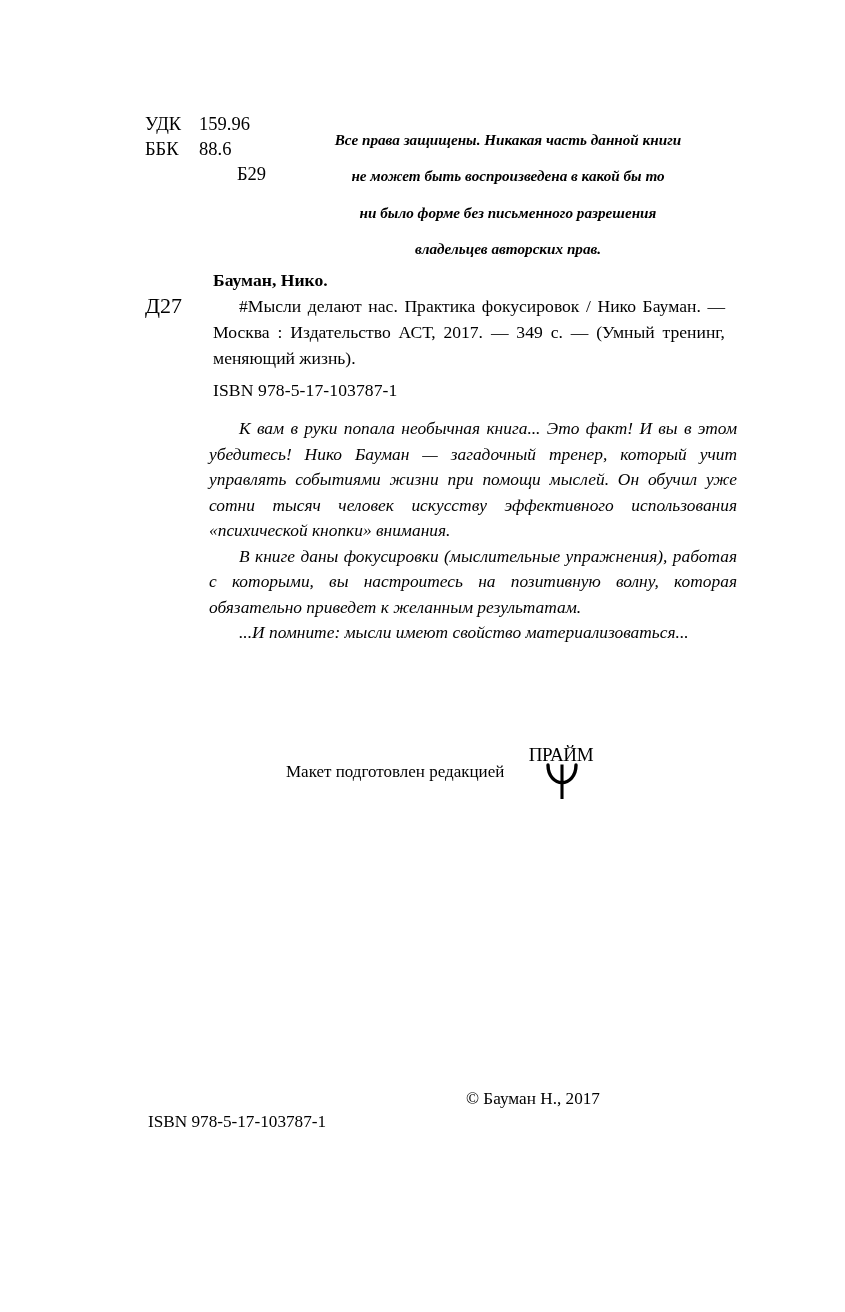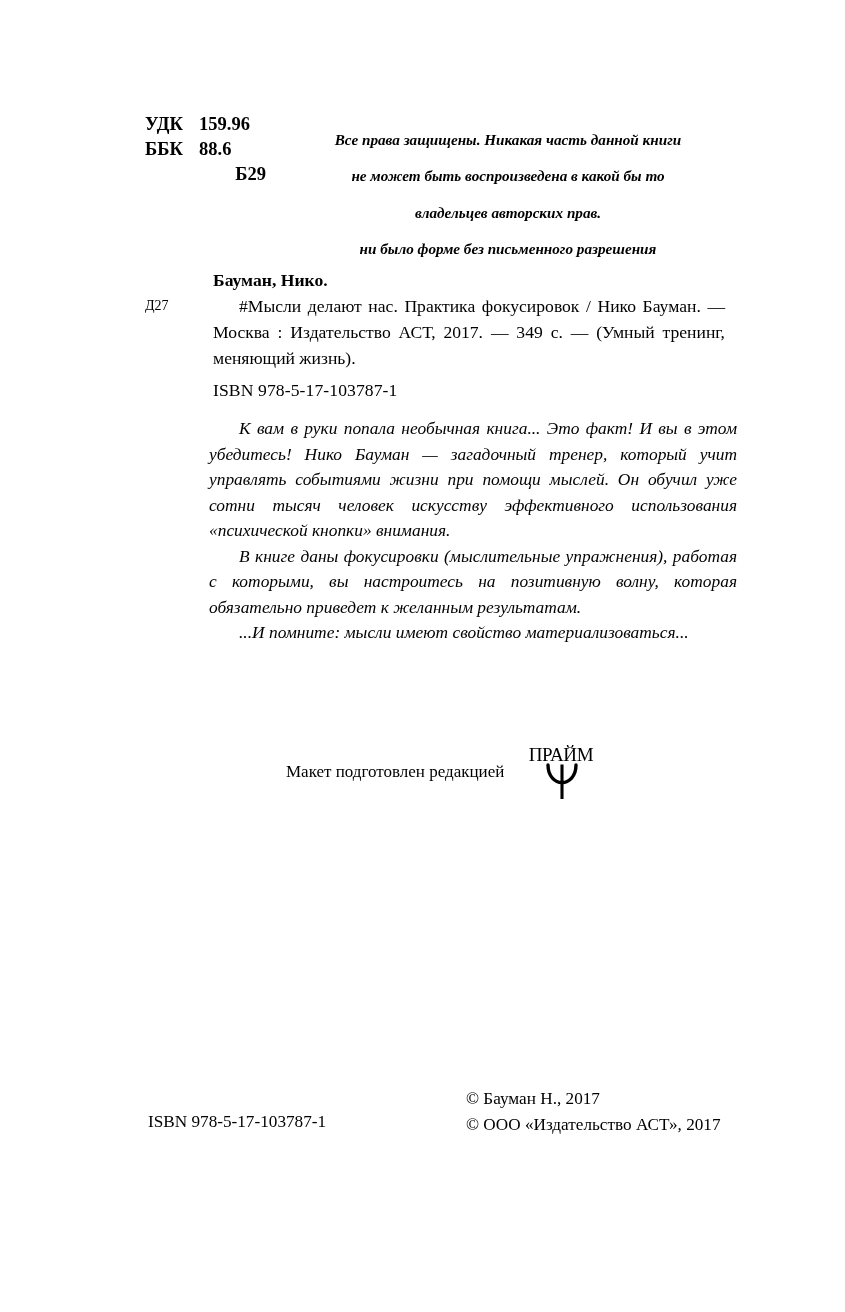--- a/index.html
+++ b/index.html
@@ -33,21 +33,20 @@
     width: 845px;
     height: 100px;
   }
 
   .classification {
     position: absolute;
     left: 145px;
     top: 0;
     font-size: 18.5px;
     line-height: 25px;
-    font-weight: bold;
   }
   .class-row {
     display: flex;
     white-space: nowrap;
   }
   .class-label {
     width: 54px;
     text-align: left;
   }
   .class-value {
@@ -85,21 +84,21 @@
     line-height: 24px;
   }
   .record-body-wrap {
     position: relative;
     margin-top: 1px;
   }
   .record-index {
     position: absolute;
     left: 0;
     top: 0;
-    font-size: 14px;
+    font-size: 22px;
     line-height: 26px;
   }
   .record-body {
     margin-left: 68px;
     font-size: 17.6px;
     line-height: 26px;
     text-align: justify;
     text-indent: 26px;
   }
 
@@ -212,22 +211,22 @@
       </div>
       <div class="class-row shelf">
         <span class="class-label"></span>
         <span class="class-value">Б29</span>
       </div>
     </div>
 
     <div class="rights-notice">
       <p>Все права защищены. Никакая часть данной книги</p>
       <p>не может быть воспроизведена в какой бы то</p>
+      <p>ни было форме без письменного разрешения</p>
       <p>владельцев авторских прав.</p>
-      <p>ни было форме без письменного разрешения</p>
     </div>
 
   </div>
 
   <div class="record">
     <div class="record-author">Бауман, Нико.</div>
     <div class="record-body-wrap">
       <span class="record-index">Д27</span>
       <div class="record-body">#Мысли делают нас. Практика фокусировок / Нико Бауман. — Москва : Издательство АСТ, 2017. — 349 с. — (Умный тренинг, меняющий жизнь).</div>
     </div>
@@ -249,17 +248,16 @@
         <path d="M3 2 C3 13.5, 10.2 19.5, 17 19.5 C23.8 19.5, 31 13.5, 31 2" fill="none" stroke="#000000" stroke-width="3.4" stroke-linecap="round"></path>
         <path d="M17 1.5 L17 36" fill="none" stroke="#000000" stroke-width="3.1" stroke-linecap="butt"></path>
       </svg>
     </div>
   </div>
 
   <div class="footer">
     <div class="footer-isbn">ISBN  978-5-17-103787-1</div>
     <div class="footer-rights">
       <div>© Бауман Н., 2017</div>
-      <div>© ООО «Издательство АСТ», 2017</div>
     </div>
   </div>
 
 </div>
 
 </body></html>

